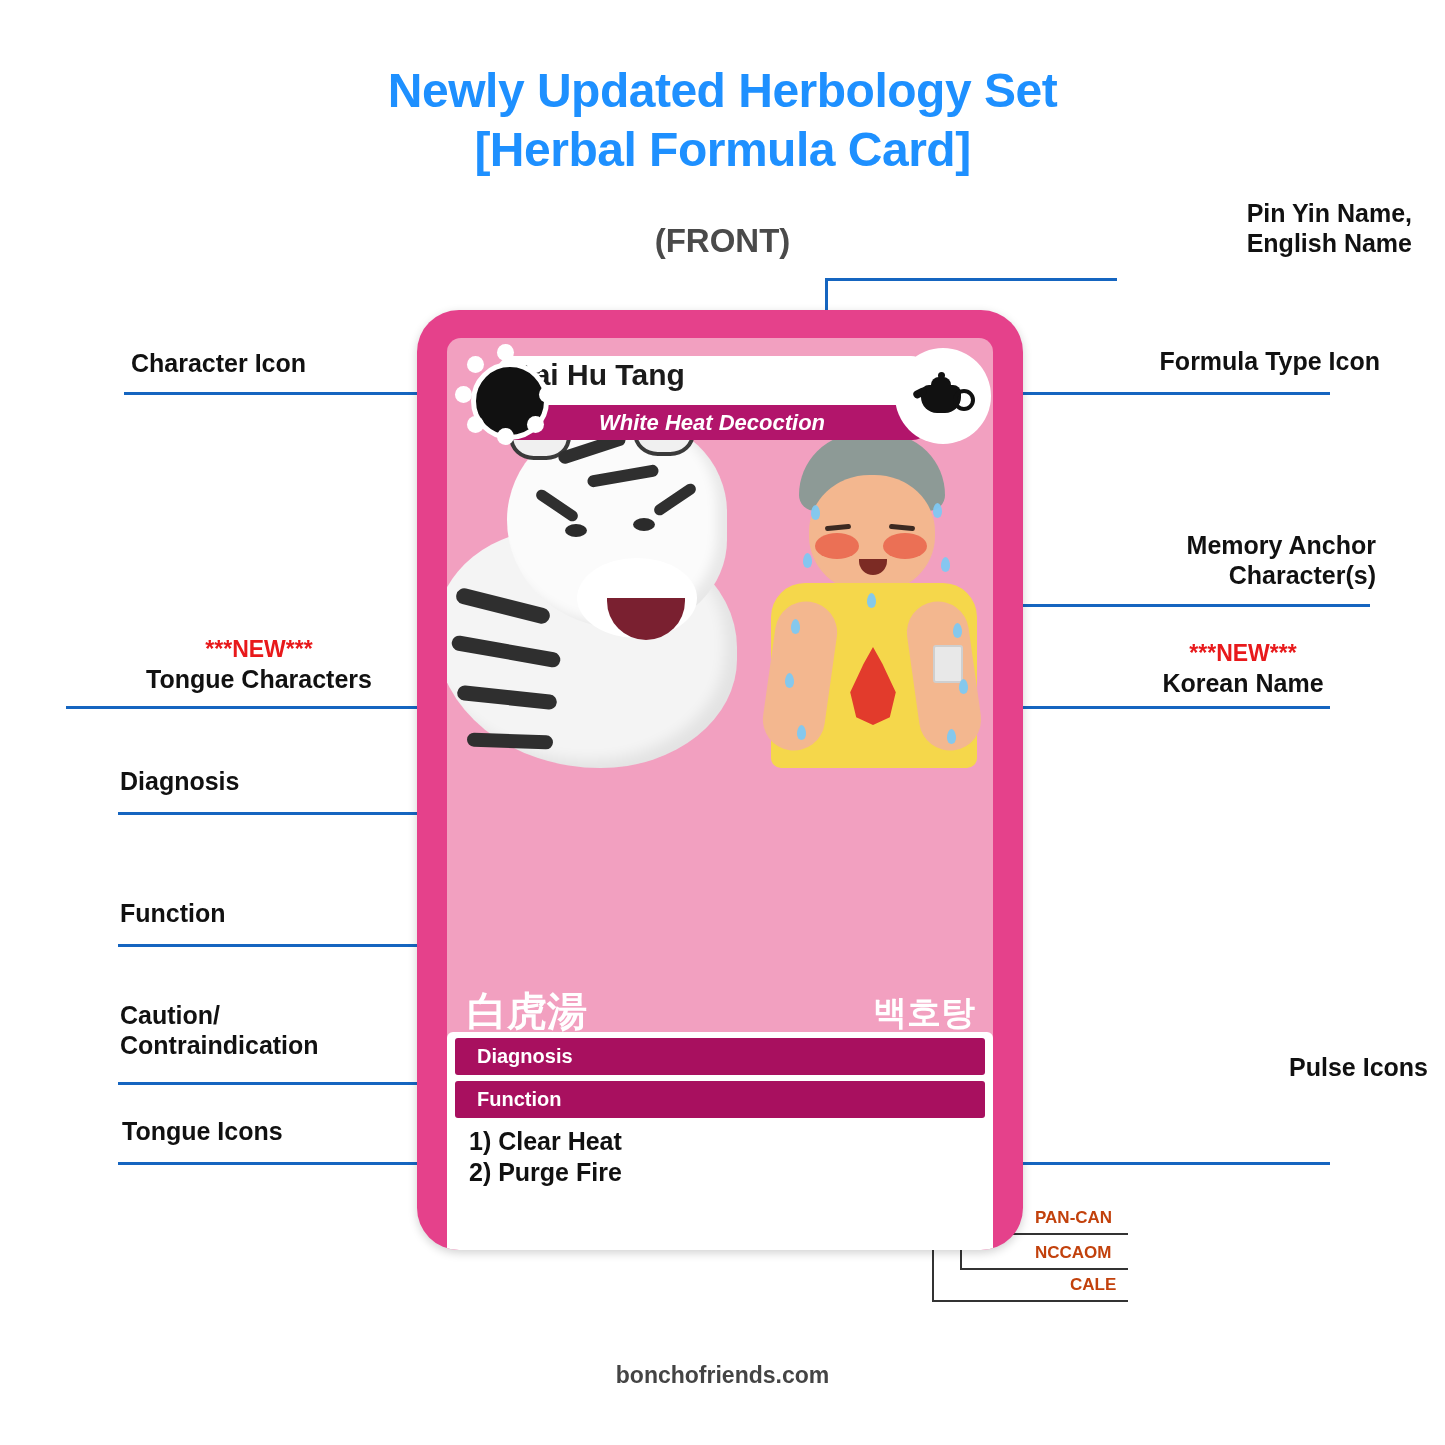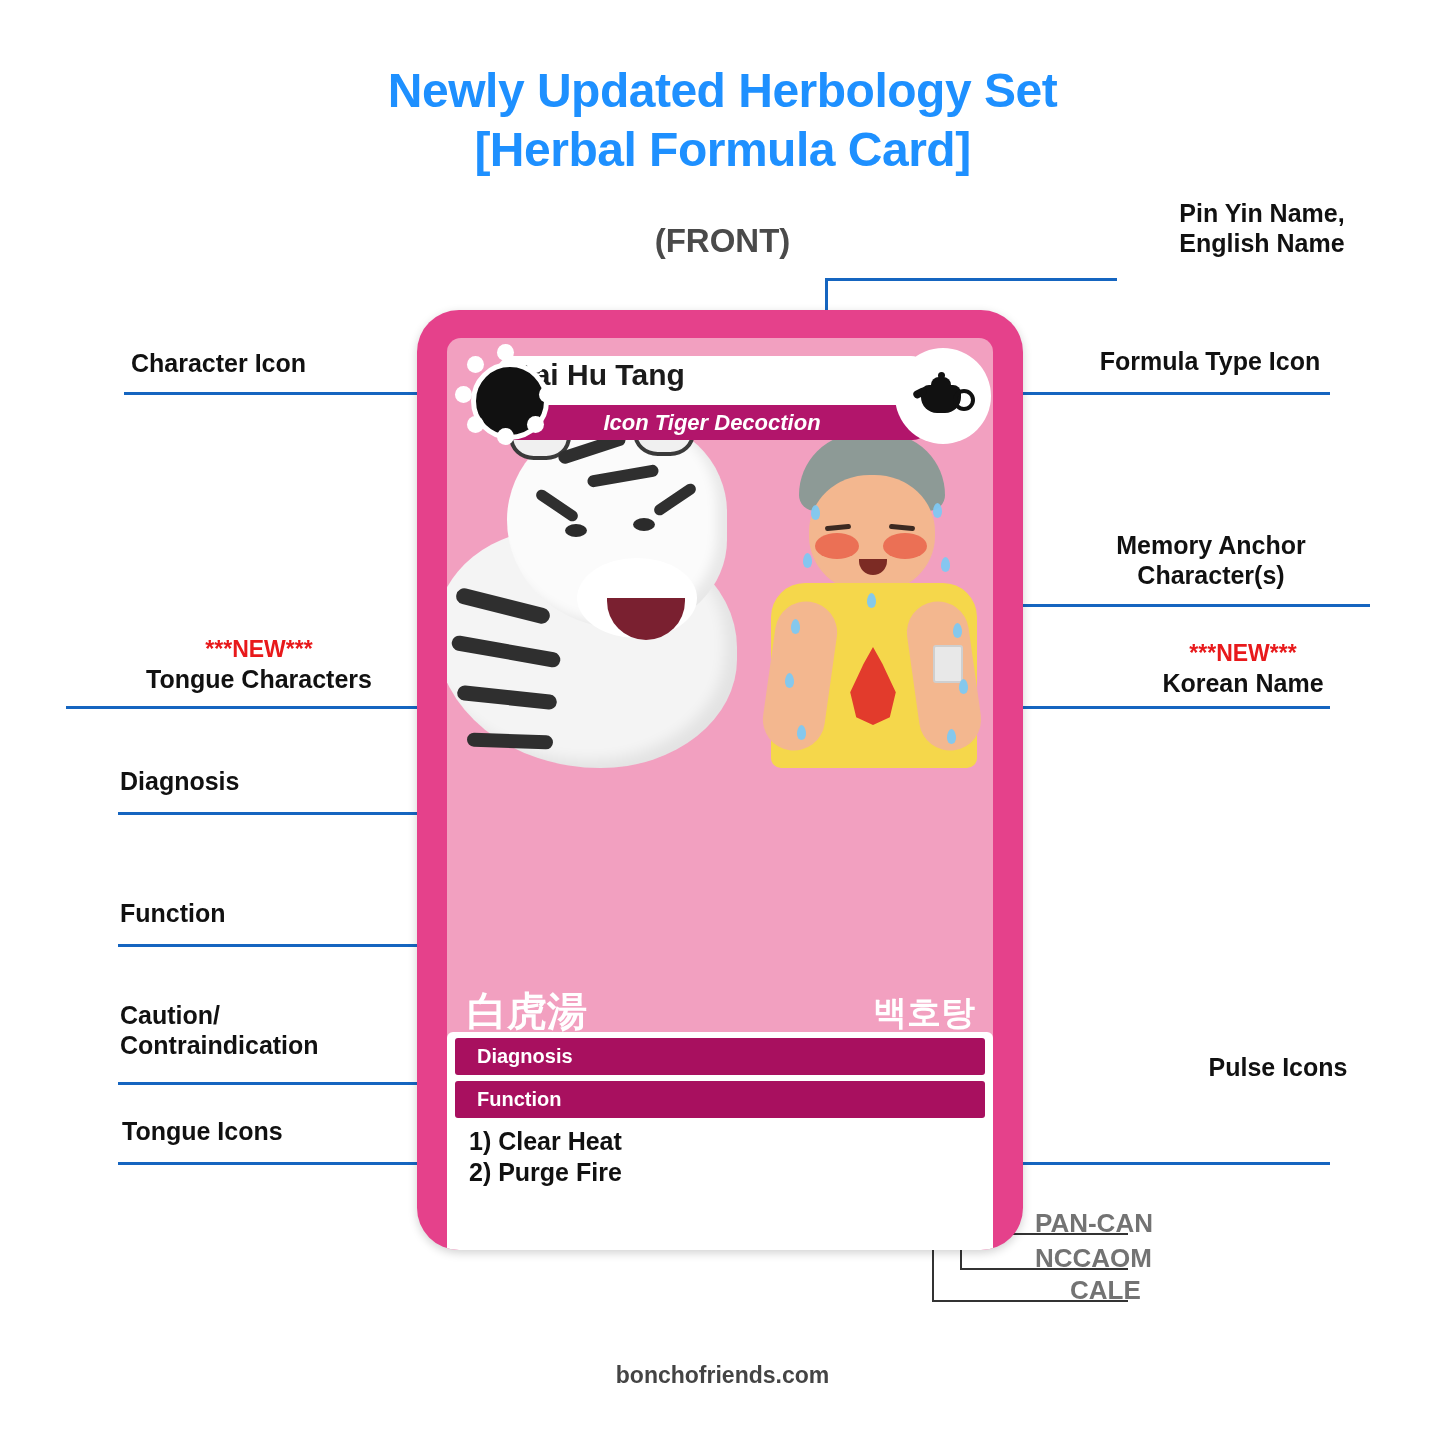--- a/index.html
+++ b/index.html
@@ -20,24 +20,24 @@
   }
   .title .l2{display:block;}
 
   .front-label{
     position:absolute;top:222px;left:0;width:1445px;text-align:center;
     font-size:33px;font-weight:bold;color:#4a4a4a;
   }
 
   
   .ann{position:absolute;font-weight:bold;color:#111;font-size:25px;line-height:1.2;}
-  .ann.right{text-align:center;}
+  .ann.right{text-align:right;}
   .ann.left{text-align:left;}
   .new{color:#e8191b;font-size:23px;font-weight:bold;display:block;}
-  .ann-sm{position:absolute;font-weight:bold;color:#737373;font-size:26px;}
+  .ann-sm{position:absolute;font-weight:bold;color:#c2410c;font-size:17px;}
 
   
   .line{position:absolute;background:#1565c0;}
   .lh{height:3px;}
   .lv{width:3px;}
   .line-thin{position:absolute;background:#333;}
   .lh-thin{height:2px;}
   .lv-thin{width:2px;}
   .dot{position:absolute;width:13px;height:13px;border-radius:50%;background:#1565c0;}
 
@@ -323,21 +323,21 @@
         <div class="sweat" style="left:212px;top:246px;"></div>
         <div class="sweat" style="left:50px;top:292px;"></div>
         <div class="sweat" style="left:200px;top:296px;"></div>
         <div class="sweat" style="left:120px;top:160px;"></div>
       </div>
     </div>
 
     <div class="name-plate"></div>
     <div class="pinyin">Bai Hu Tang</div>
     <div class="engname-bar">
-      <div class="engname">Icon Tiger Decoction</div>
+      <div class="engname">White Heat Decoction</div>
     </div>
 
     <div class="cat-icon">
       <div class="core"></div>
       <div class="pip" style="left:42px;top:-2px;"></div>
       <div class="pip" style="left:72px;top:10px;"></div>
       <div class="pip" style="left:84px;top:40px;"></div>
       <div class="pip" style="left:72px;top:70px;"></div>
       <div class="pip" style="left:42px;top:82px;"></div>
       <div class="pip" style="left:12px;top:70px;"></div>

